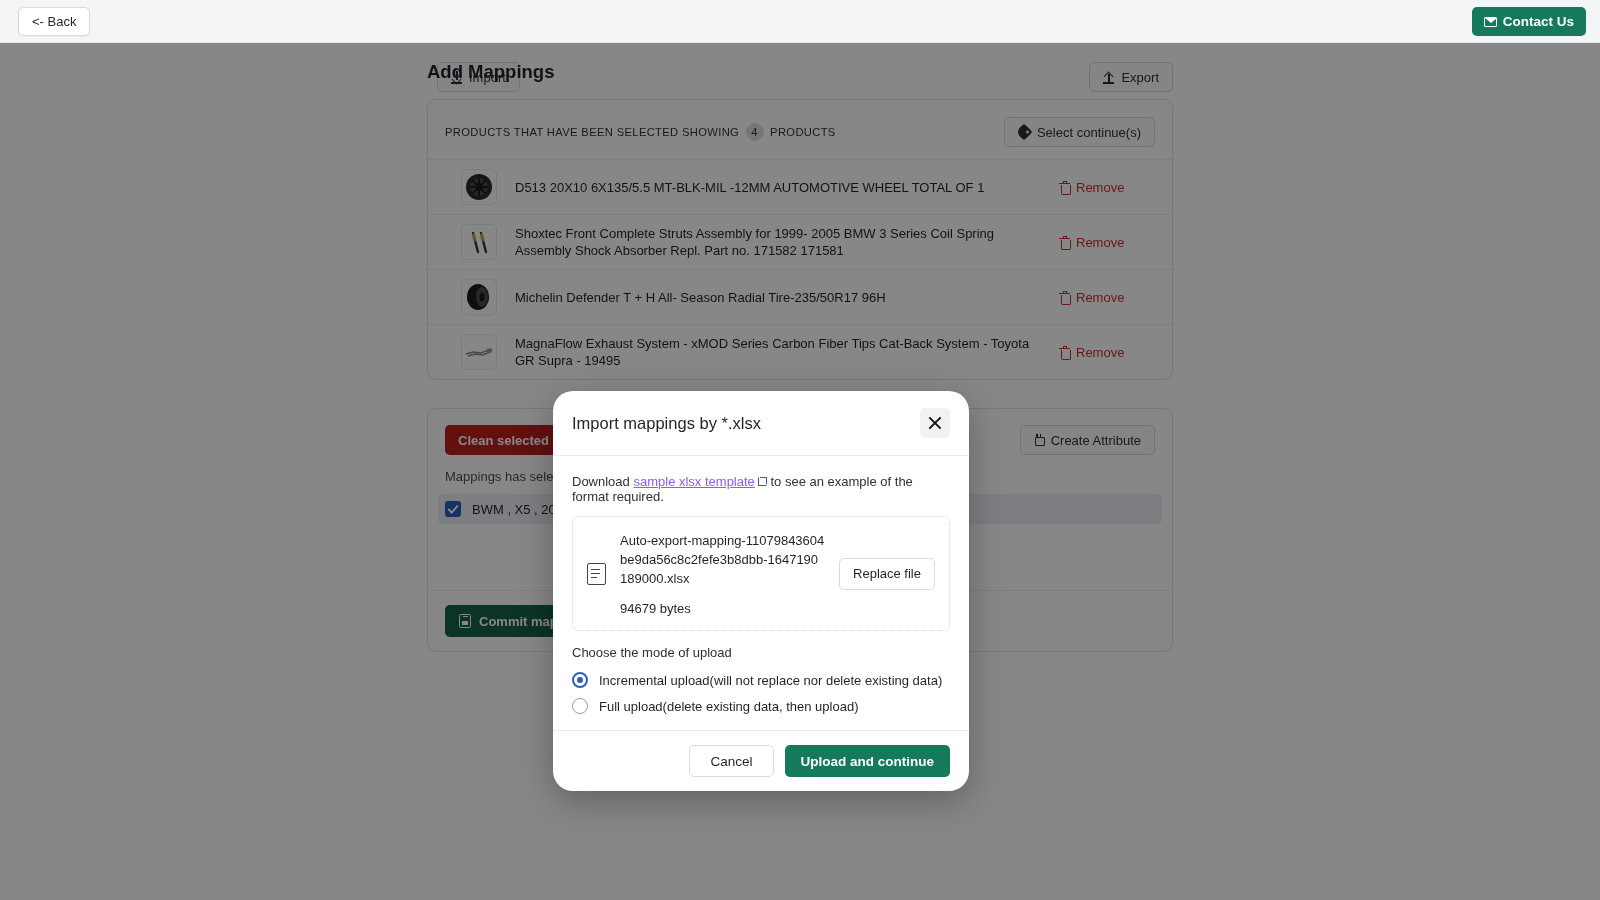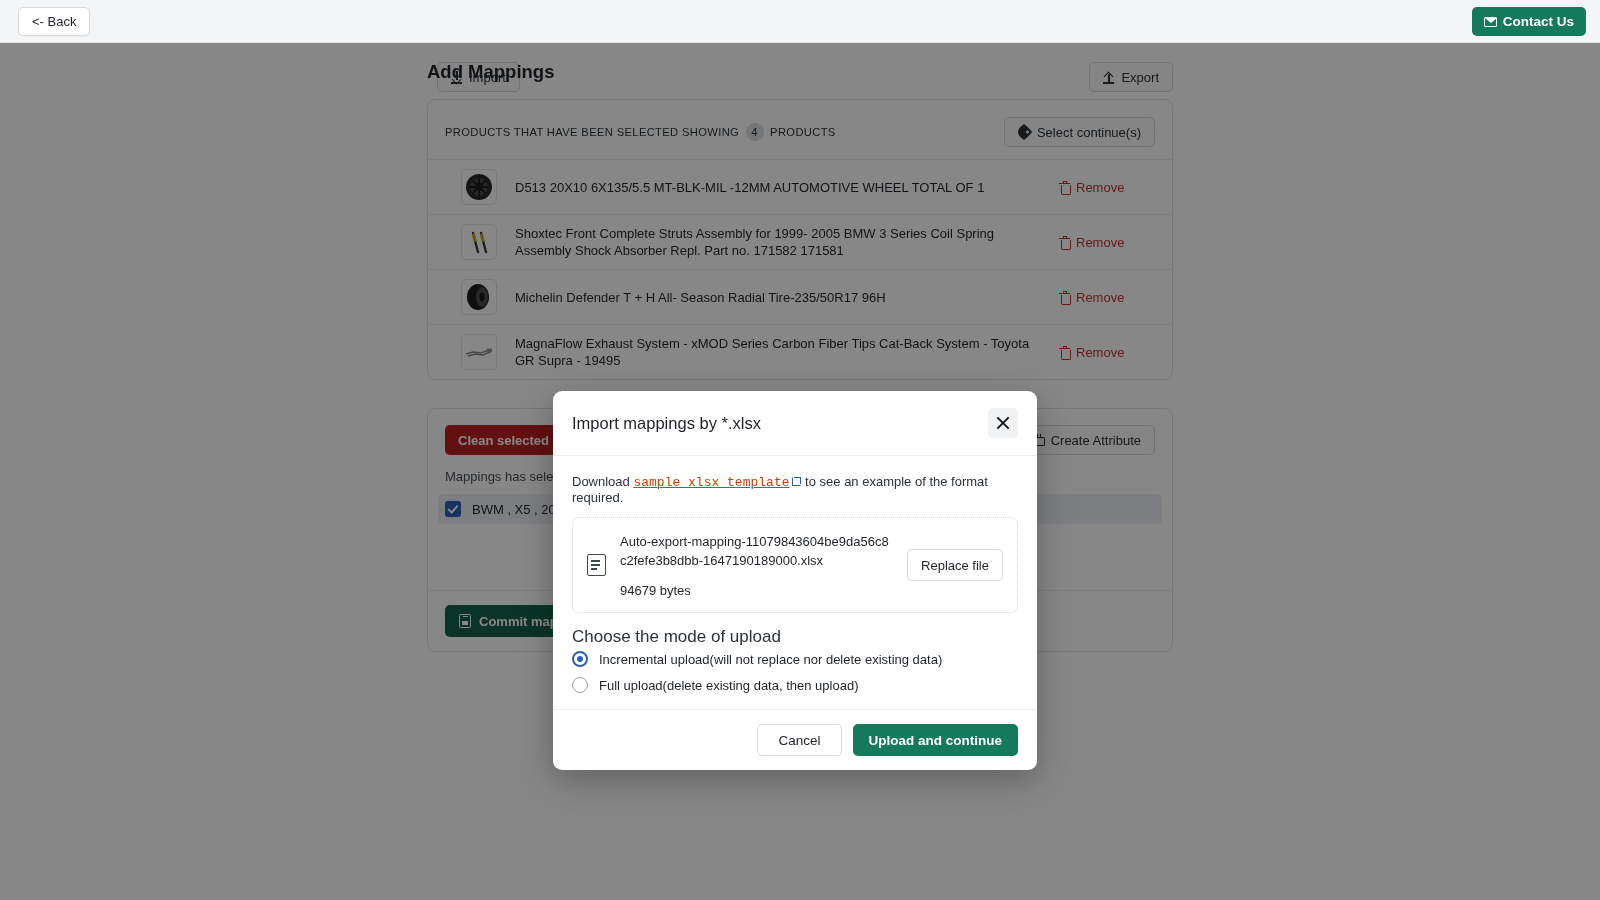--- a/index.html
+++ b/index.html
@@ -164,43 +164,43 @@
 
   
   .overlay {
     position: absolute; top: 43px; left: 0; width: 1600px; height: 857px;
     background: rgba(0,0,0,0.47); z-index: 50;
   }
 
   
   .modal {
     position: absolute; z-index: 60;
-    left: 553px; top: 391px; width: 484px;
-    background: #ffffff; border-radius: 9px;
+    left: 553px; top: 391px; width: 416px;
+    background: #ffffff; border-radius: 20px;
     box-shadow: 0 10px 34px rgba(0,0,0,.28);
     overflow: hidden;
   }
   .m-head {
     display:flex; align-items:center; justify-content: space-between;
     padding: 17px 19px; border-bottom: 1px solid #ececee;
   }
   .m-title { font-size: 16.5px; color: #1f2328; }
   .x-btn {
     width: 30px; height: 30px; border-radius: 5px; background: #f1f2f3;
     border: none; cursor: pointer; position: relative;
   }
   .x-btn:before, .x-btn:after {
     content:""; position:absolute; left:7px; top:14px; width:16px; height:2px; background:#15181b;
   }
   .x-btn:before { transform: rotate(45deg); }
   .x-btn:after  { transform: rotate(-45deg); }
 
   .m-body { padding: 18px 19px 6px 19px; }
   .dl-line { font-size: 13px; color: #2b3238; margin-bottom: 12px; }
-  .dl-line a { color: #c2410c; text-decoration: underline; font-family: Liberation Mono, monospace; }
+  .dl-line a { color: #8b5cf6; text-decoration: underline; }
   .ext { display:inline-block; width: 9px; height: 9px; position: relative; margin-left: 3px; vertical-align: 0px;}
   .ext:before{content:"";position:absolute;left:0;bottom:0;width:7px;height:7px;border:1.3px solid #2b5fb5;border-top-color:transparent;border-right-color:transparent;}
   .ext:after{content:"";position:absolute;right:0;top:0;width:6px;height:6px;border-top:1.3px solid #2b5fb5;border-right:1.3px solid #2b5fb5;}
 
   .dropzone {
     border: 1.5px dotted #d3d5d8; border-radius: 7px;
     padding: 14px 14px; display: flex; align-items: center; gap: 14px;
   }
   .fileicon { width: 19px; height: 22px; flex: 0 0 19px; position: relative; }
   .fileicon:before {
@@ -212,21 +212,21 @@
   .fileicon i { top: 6px; } .fileicon em { top: 10px; } .fileicon b { top: 14px; width: 6px; }
   .fmeta { flex: 1; min-width: 0; }
   .fname { font-size: 13px; color: #1f2328; line-height: 19px; word-break: break-all; }
   .fsize { font-size: 13px; color: #1f2328; margin-top: 13px; }
   .replace-btn {
     flex: 0 0 auto; height: 32px; padding: 0 13px; background: #ffffff;
     border: 1px solid #d8dadc; border-radius: 5px; font-size: 13px; color: #1f2328;
     cursor: pointer; white-space: nowrap;
   }
 
-  .mode-label { font-size: 17px; color: #2b3238; margin: 14px 0 4px 0; }
+  .mode-label { font-size: 13px; color: #2b3238; margin: 14px 0 12px 0; }
   .radio-row { display:flex; align-items:center; gap: 11px; margin-bottom: 10px; cursor: pointer; }
   .radio {
     width: 16px; height: 16px; border-radius: 50%; border: 1.8px solid #9aa0a6;
     flex: 0 0 16px; position: relative; background: #fff;
   }
   .radio.on { border-color: #2b5fb5; border-width: 2px; }
   .radio.on:after {
     content:""; position:absolute; left:3px; top:3px; width:6px; height:6px;
     border-radius:50%; background:#2b5fb5;
   }

